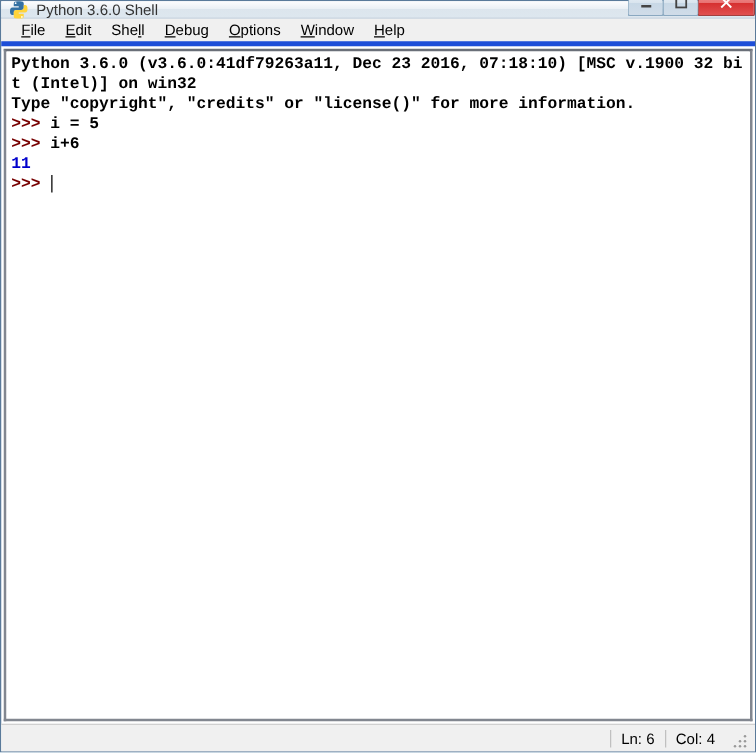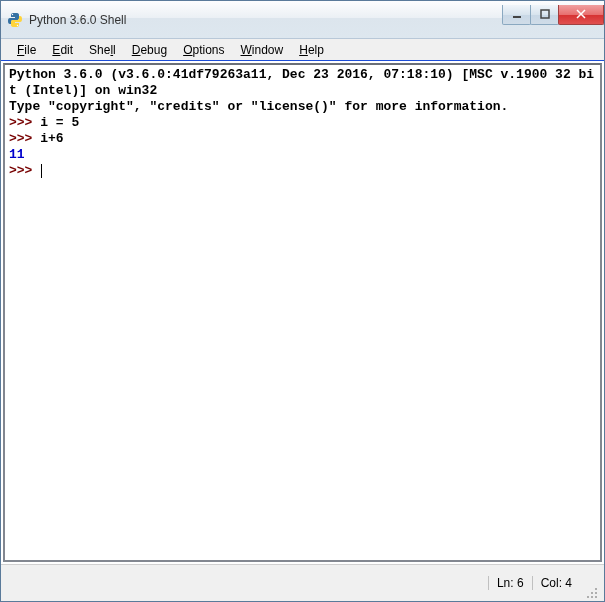--- a/index.html
+++ b/index.html
@@ -12,21 +12,21 @@
   }
   .window {
     width: 605px;
     height: 602px;
     background: #fff;
     border: 1px solid #5a7a9a;
     display: flex;
     flex-direction: column;
   }
   .titlebar {
-    height: 38px;
+    height: 14px;
     background: linear-gradient(to bottom, #fdfdfe 0%, #ebf0f5 45%, #dce5ed 46%, #dde7ef 100%);
     display: flex;
     align-items: center;
     padding: 0 0 0 6px;
     border-bottom: 1px solid #b8c8d8;
   }
   .app-icon {
     width: 16px; height: 16px;
     margin-right: 6px;
     display: flex;
@@ -65,21 +65,21 @@
     margin-right: 0;
   }
   .win-btn svg { display: block; }
   .menubar {
     height: 22px;
     background: #f0f0f0;
     display: flex;
     align-items: center;
     padding: 0 8px;
     font-size: 12px;
-    border-bottom: 1px solid #1d4ed8;
+    border-bottom: 4px solid #1d4ed8;
   }
   .menu-item {
     padding: 2px 8px;
     cursor: default;
     color: #000;
   }
   .menu-item span.ul { text-decoration: underline; }
   .content-wrap {
     flex: 1;
     border: 2px solid #828790;
@@ -107,21 +107,21 @@
   .output-blue { color: #0000cc; }
   .cursor {
     display: inline-block;
     width: 1px;
     height: 14px;
     background: #000;
     vertical-align: text-bottom;
     margin-left: 1px;
   }
   .statusbar {
-    height: 37px;
+    height: 22px;
     background: #f0f0f0;
     border-top: 1px solid #d0d0d0;
     display: flex;
     justify-content: flex-end;
     align-items: center;
     font-size: 12px;
     padding: 0 4px;
     color: #000;
   }
   .status-cell {

